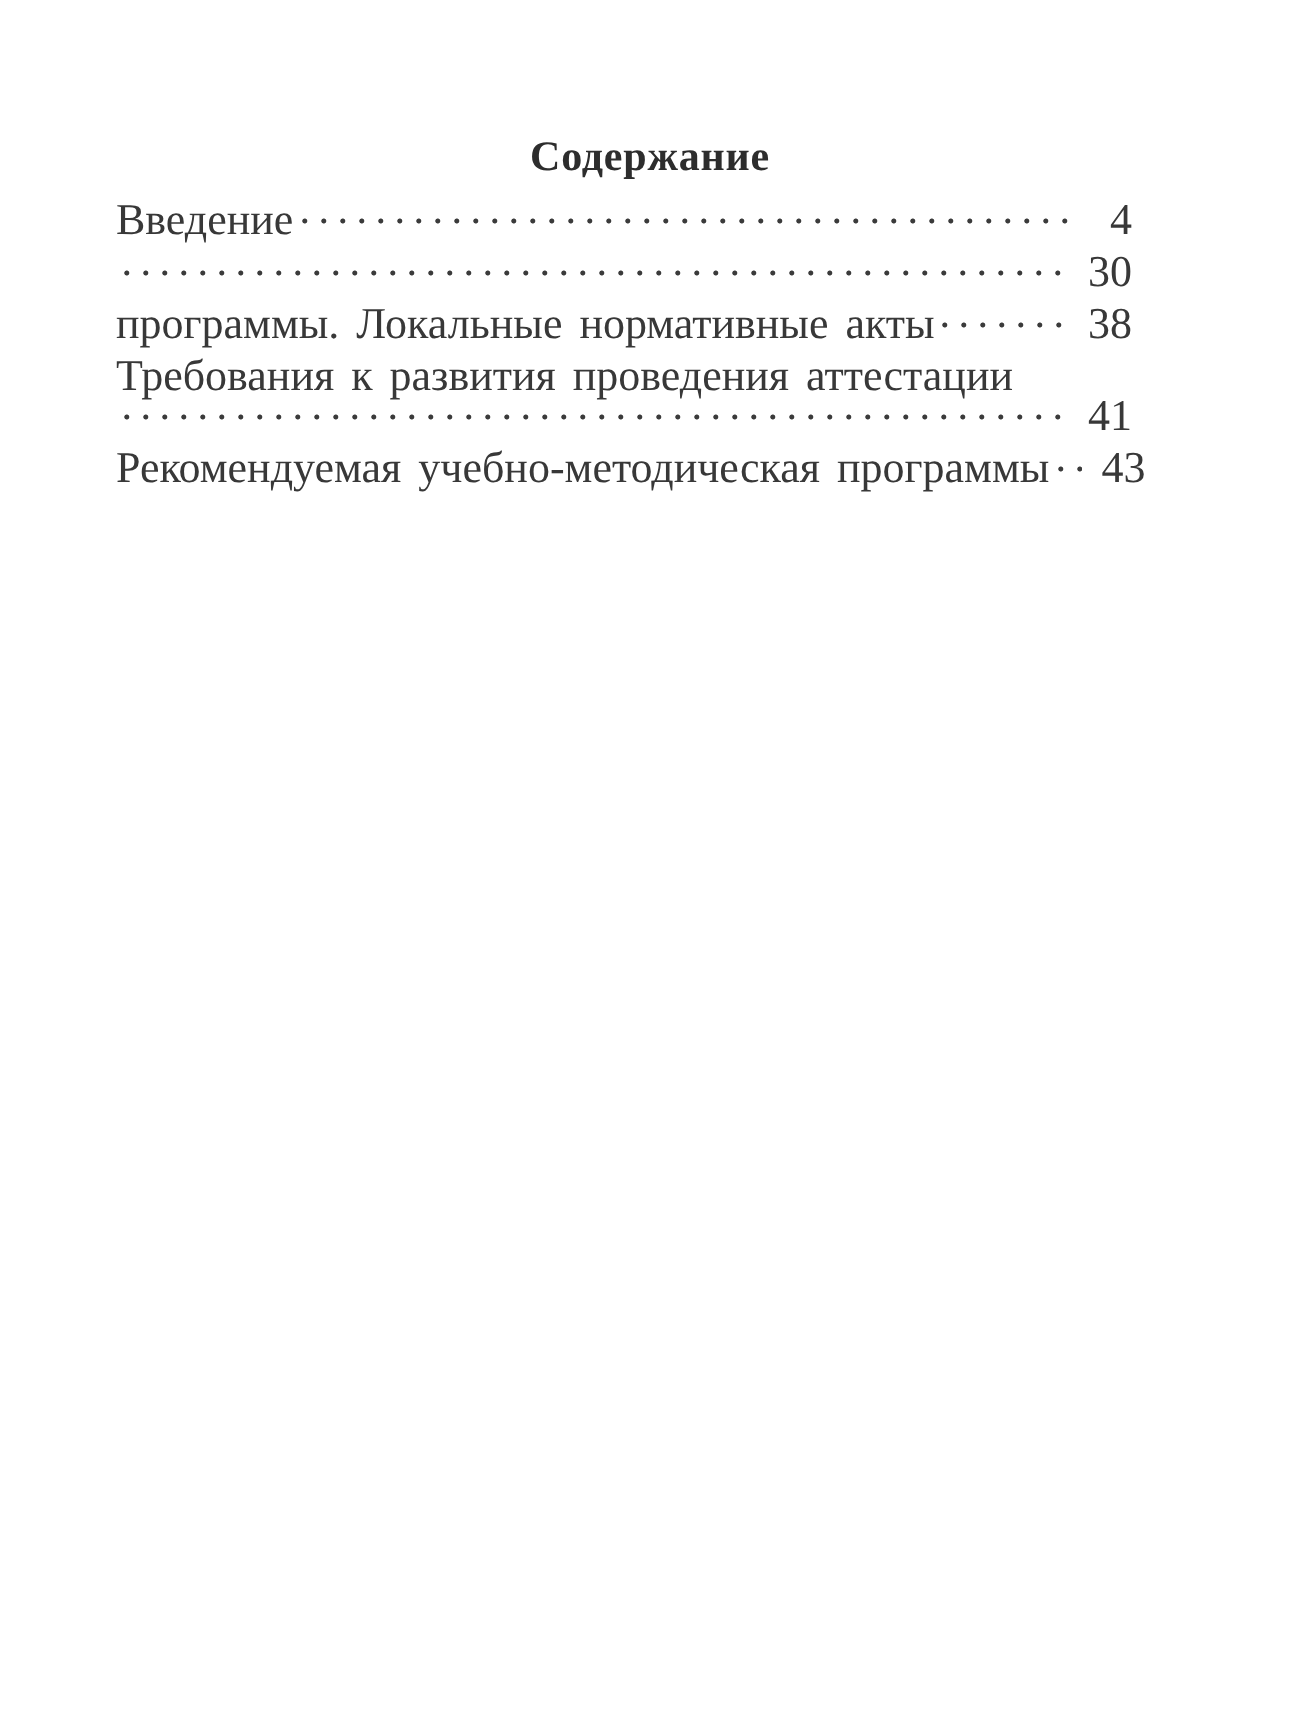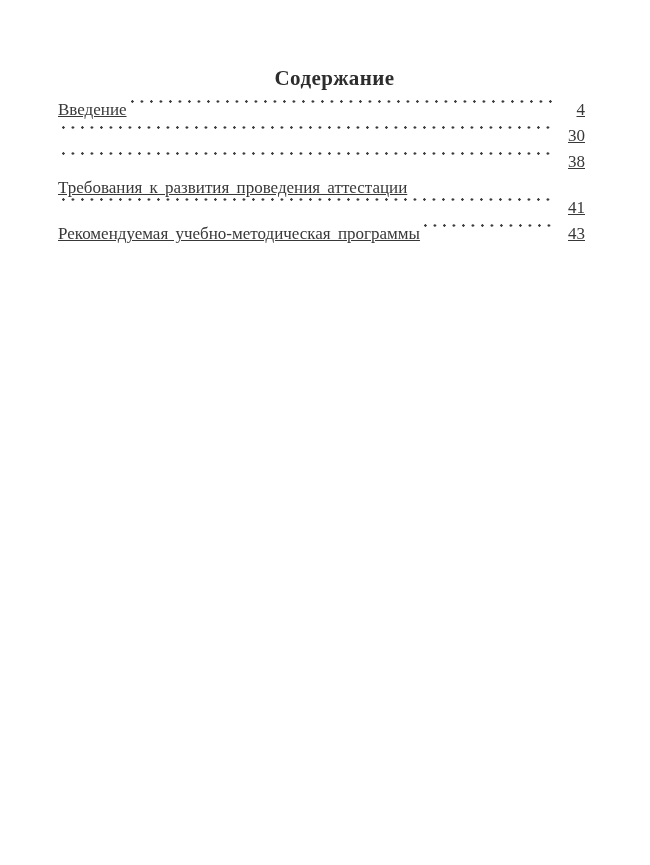--- a/index.html
+++ b/index.html
@@ -6,21 +6,21 @@
     margin: 0;
     padding: 0;
     background: #ffffff;
   }
   .page {
     position: relative;
     width: 650px;
     height: 865px;
     background: #ffffff;
     box-sizing: border-box;
-    padding: 67px 65px 0 58px;
+    padding: 67px 84px 0 58px;
     font-family: "Liberation Serif", "DejaVu Serif", serif;
     color: #383838;
     overflow: hidden;
   }
   .title {
     margin: 0 0 11px 0;
     font-size: 21px;
     line-height: 22px;
     font-weight: bold;
     text-align: center;
@@ -29,25 +29,24 @@
     transform: translateX(13px);
   }
   .toc .entry {
     margin-top: 6px;
   }
   .toc .entry:first-child {
     margin-top: 0;
   }
   .row {
     display: flex;
-    align-items: flex-start;
-    font-size: 17px;
+    align-items: center;
+    font-size: 22px;
     line-height: 20px;
     word-spacing: 3px;
-    text-decoration: underline;
   }
   .txt {
     white-space: nowrap;
     flex-shrink: 0;
   }
   .leader {
     flex: 1;
     min-width: 12px;
     height: 3px;
     margin: 0 8px 0 4px;
@@ -76,20 +75,21 @@
         </div>
       </div>
       <div class="entry">
         <div class="row">
           <span class="leader"></span>
           <span class="pnum">30</span>
         </div>
       </div>
       <div class="entry">
         <div class="row">
+          <span class="txt">программы. Локальные нормативные акты</span>
           <span class="leader"></span>
           <span class="pnum">38</span>
         </div>
       </div>
       <div class="entry">
         <div class="row">
           <span class="txt">Требования к развития проведения аттестации</span>
         </div>
         <div class="row">
           <span class="leader"></span>

